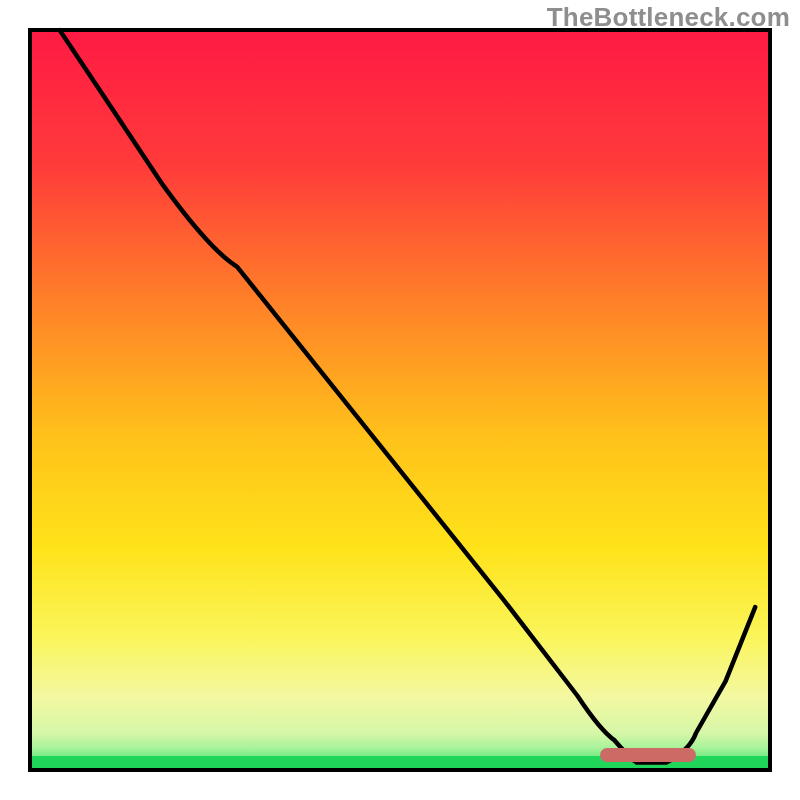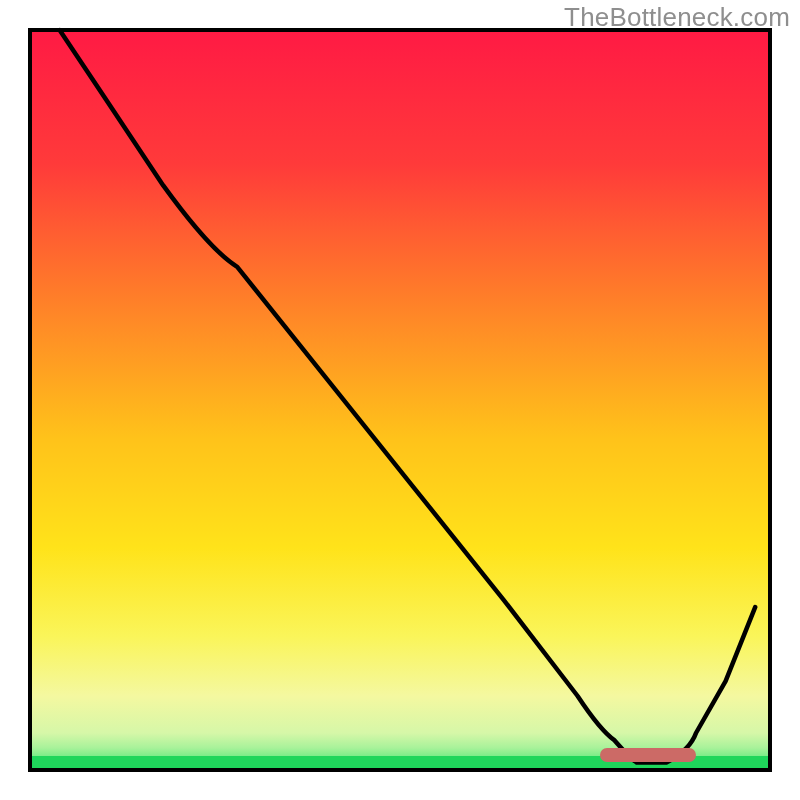--- a/index.html
+++ b/index.html
@@ -14,21 +14,21 @@
   .stage {
     position: relative;
     width: 800px;
     height: 800px;
   }
   .watermark {
     position: absolute;
     top: 2px;
     right: 10px;
     font-size: 26px;
-    font-weight: 400;
+    font-weight: 700;
     color: #8e8e8e;
     letter-spacing: 0.2px;
     z-index: 10;
     text-align: center;
   }
   svg {
     display: block;
   }
 </style>
 </head>

